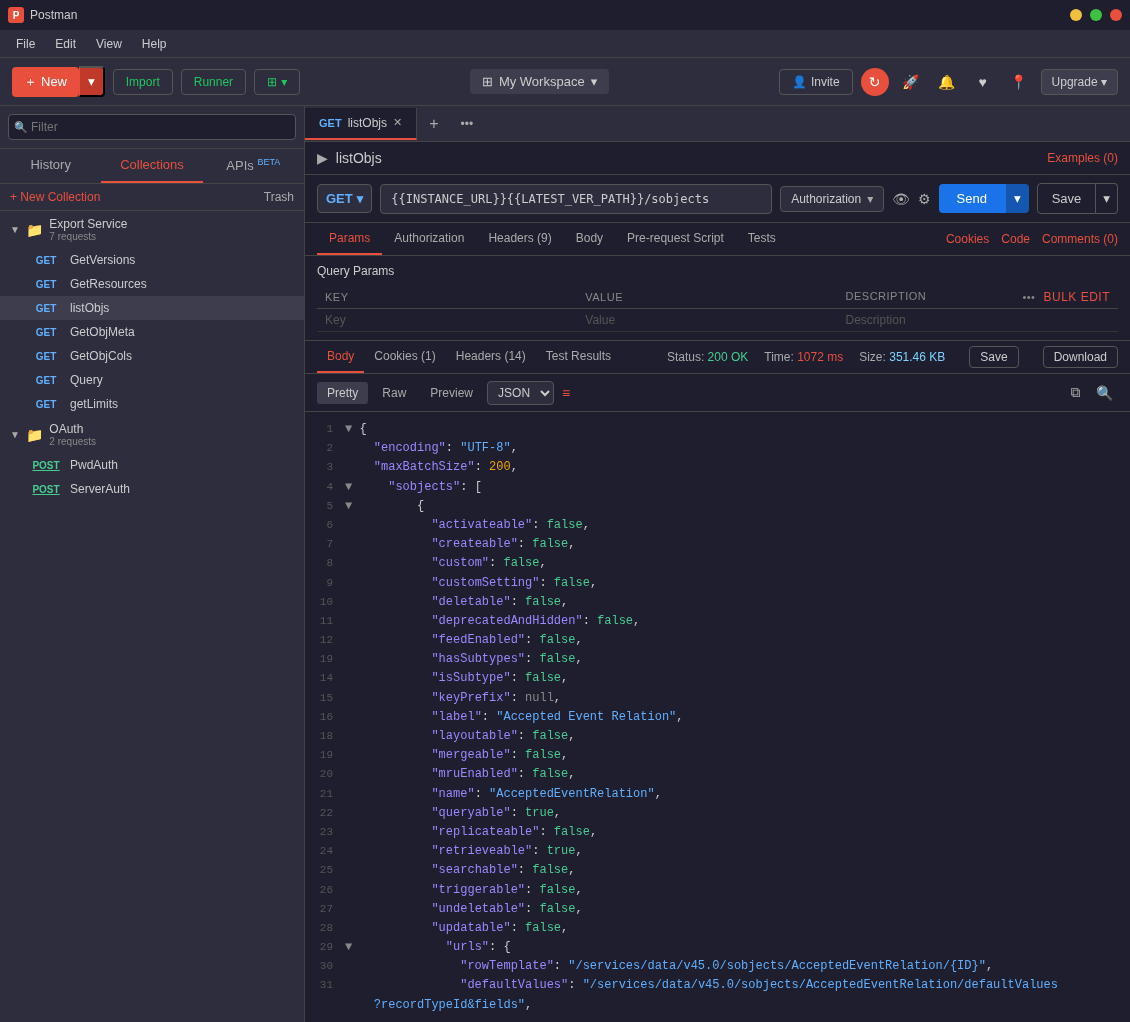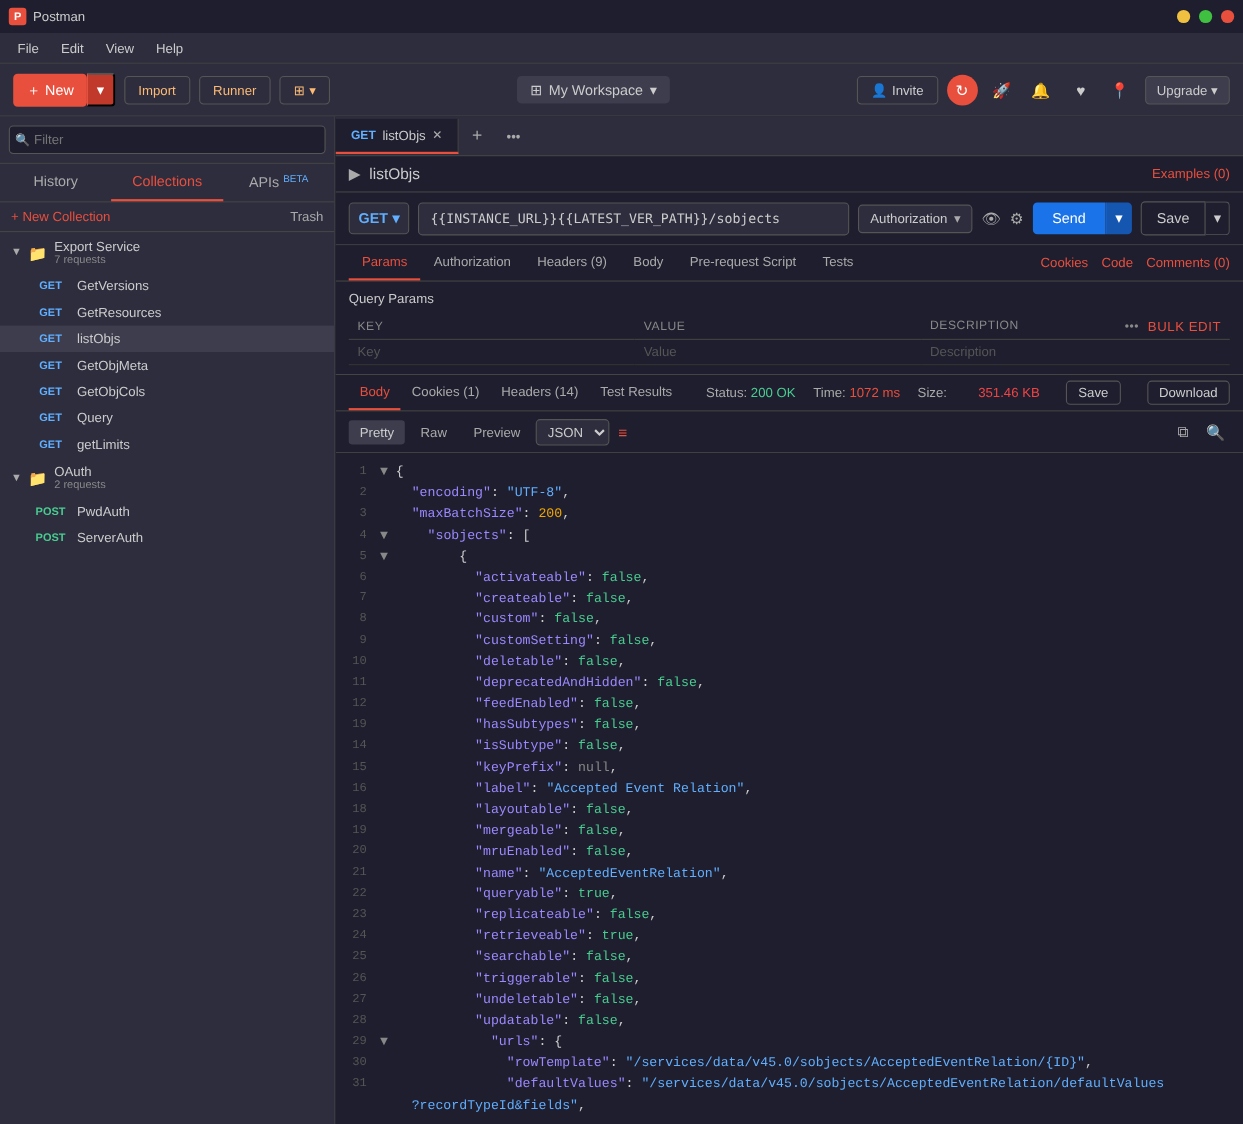--- a/index.html
+++ b/index.html
@@ -16,21 +16,21 @@
     .tb-close { background: #e84f3d; }
 
     
     .menu-bar { height: 28px; background: #2d2d3e; display: flex; align-items: center; padding: 0 8px; gap: 4px; border-bottom: 1px solid #444; }
     .menu-item { padding: 4px 8px; font-size: 12px; color: #ccc; cursor: pointer; border-radius: 3px; }
 
     
     .main-toolbar { height: 48px; background: #2d2d3e; display: flex; align-items: center; padding: 0 12px; gap: 8px; border-bottom: 1px solid #444; }
     .btn-new { background: #e84f3d; color: white; border: none; border-radius: 4px; padding: 6px 12px; display: flex; align-items: center; gap: 4px; cursor: pointer; font-size: 13px; font-weight: 500; }
     .btn-new-arrow { background: #c0392b; padding: 6px 8px; border-radius: 0 4px 4px 0; border-left: 1px solid #e84f3d; cursor: pointer; color: white; }
-    .toolbar-btn { background: transparent; color: #fdba74; border: 1px solid #555; border-radius: 4px; padding: 5px 12px; cursor: pointer; font-size: 12px; }
+    .toolbar-btn { background: transparent; color: #22c55e; border: 1px solid #555; border-radius: 4px; padding: 5px 12px; cursor: pointer; font-size: 12px; }
     .workspace-area { display: flex; align-items: center; gap: 6px; background: #3d3d4e; border-radius: 4px; padding: 5px 12px; color: #ccc; cursor: pointer; font-size: 13px; margin: 0 auto; }
     .invite-btn { background: transparent; color: #ccc; border: 1px solid #555; border-radius: 4px; padding: 5px 12px; cursor: pointer; font-size: 12px; display: flex; align-items: center; gap: 4px; }
     .toolbar-icon { width: 28px; height: 28px; display: flex; align-items: center; justify-content: center; border-radius: 50%; cursor: pointer; color: #ccc; font-size: 14px; }
     .upgrade-btn { background: #3d3d4e; color: #ccc; border: 1px solid #555; border-radius: 4px; padding: 5px 10px; cursor: pointer; font-size: 12px; }
     .sync-icon { width: 28px; height: 28px; border-radius: 50%; background: #e84f3d; display: flex; align-items: center; justify-content: center; color: white; font-size: 14px; cursor: pointer; }
 
     
     .app-body { display: flex; height: calc(100vh - 106px); }
 
     
@@ -45,21 +45,21 @@
     .sidebar-actions { display: flex; align-items: center; justify-content: space-between; padding: 6px 10px; border-bottom: 1px solid #444; }
     .new-collection-btn { color: #e84f3d; font-size: 12px; cursor: pointer; display: flex; align-items: center; gap: 3px; }
     .trash-btn { color: #aaa; font-size: 12px; cursor: pointer; }
     .sidebar-list { flex: 1; overflow-y: auto; }
     .collection-group { }
     .collection-header { display: flex; align-items: center; gap: 6px; padding: 6px 10px; cursor: pointer; color: #ccc; font-size: 12px; }
     .request-item { display: flex; align-items: center; gap: 8px; padding: 5px 10px 5px 30px; cursor: pointer; color: #ccc; font-size: 12px; }
     .request-item.active { background: #3d3d4e; }
     .method-badge { font-size: 10px; font-weight: bold; width: 32px; text-align: center; }
     .method-get { color: #61affe; }
-    .method-post { color: #49cc90; }
+    .method-post { color: #49cc90; text-decoration: underline; }
 
     
     .main-content { flex: 1; background: #1e1e2e; display: flex; flex-direction: column; overflow: hidden; }
 
     
     .tab-bar { display: flex; align-items: center; background: #2d2d3e; border-bottom: 1px solid #444; min-height: 36px; padding-left: 0; }
     .request-tab { display: flex; align-items: center; gap: 6px; padding: 8px 14px; font-size: 12px; color: #ccc; cursor: pointer; border-right: 1px solid #444; border-bottom: 2px solid #e84f3d; background: #1e1e2e; }
     .tab-method { color: #61affe; font-size: 11px; font-weight: bold; }
     .tab-name { color: #ccc; }
     .tab-close { color: #aaa; cursor: pointer; font-size: 11px; }
@@ -101,21 +101,21 @@
     .th-more { color: #888; cursor: pointer; }
 
     
     .response-section { display: flex; flex-direction: column; flex: 1; border-top: 1px solid #444; overflow: hidden; }
     .response-tabs-bar { display: flex; align-items: center; padding: 0 12px; background: #1e1e2e; border-bottom: 1px solid #444; }
     .resp-tab { padding: 8px 10px; font-size: 12px; color: #aaa; cursor: pointer; border-bottom: 2px solid transparent; }
     .resp-tab.active { color: #e84f3d; border-bottom: 2px solid #e84f3d; }
     .resp-status { margin-left: auto; display: flex; align-items: center; gap: 16px; font-size: 12px; color: #aaa; }
     .status-ok { color: #49cc90; font-weight: 500; }
     .status-time { color: #e84f3d; }
-    .status-size { color: #ef4444; margin-left: 25px; }
+    .status-size { color: #7dd3fc; }
     .resp-action-btn { background: transparent; border: 1px solid #555; border-radius: 4px; color: #ccc; padding: 3px 10px; font-size: 12px; cursor: pointer; margin-left: 8px; }
 
     
     .json-toolbar { display: flex; align-items: center; padding: 6px 12px; border-bottom: 1px solid #444; gap: 4px; }
     .view-btn { background: transparent; border: none; color: #aaa; font-size: 12px; padding: 4px 10px; cursor: pointer; border-radius: 3px; }
     .view-btn.active { background: #3d3d4e; color: #ccc; }
     .json-select { background: #2d2d3e; border: 1px solid #555; border-radius: 4px; color: #ccc; font-size: 12px; padding: 3px 6px; cursor: pointer; }
     .json-icons { margin-left: auto; display: flex; gap: 8px; }
     .json-icon-btn { background: transparent; border: none; color: #aaa; cursor: pointer; font-size: 14px; padding: 4px; }
     .format-btn { background: transparent; border: none; color: #e84f3d; cursor: pointer; font-size: 14px; padding: 4px; }

